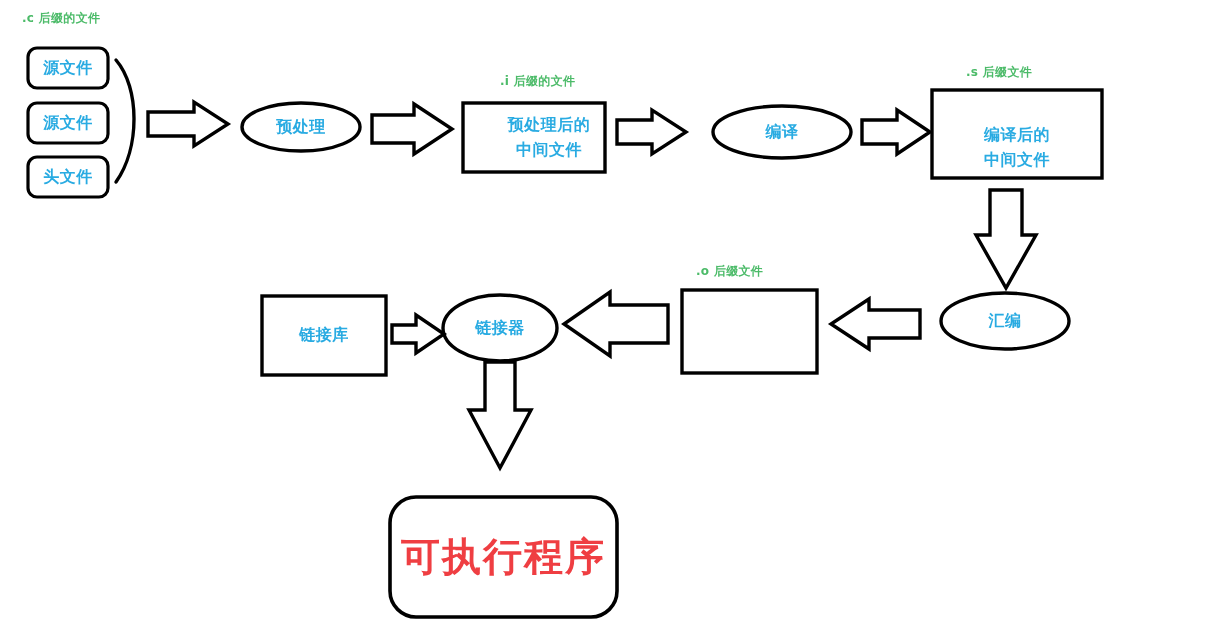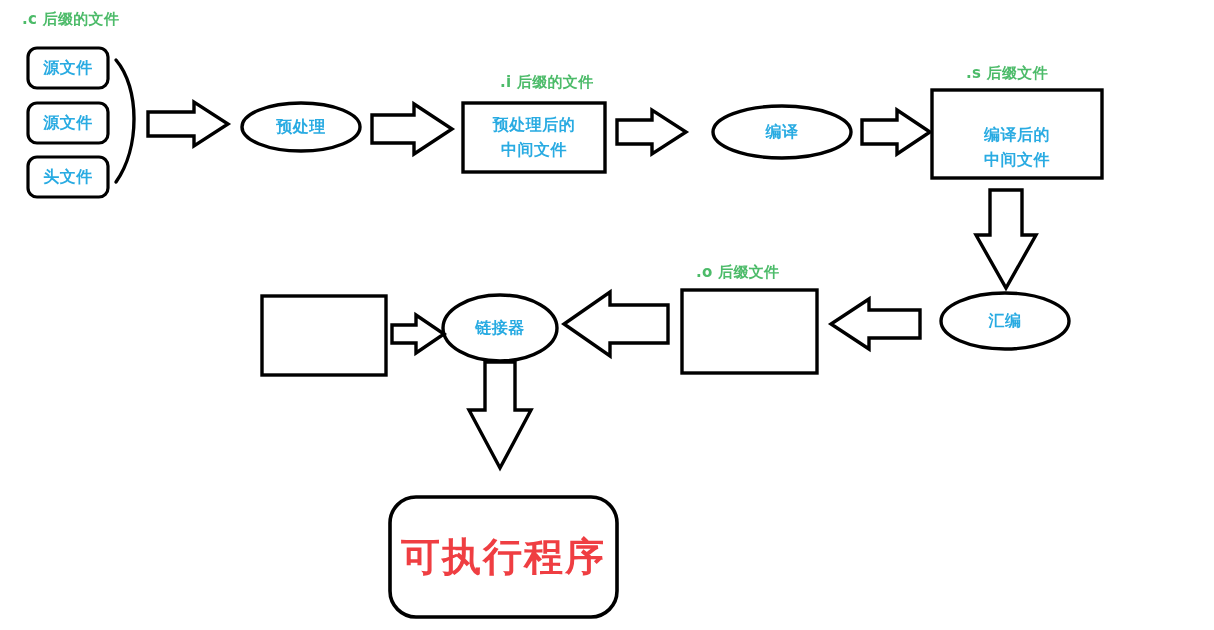--- a/index.html
+++ b/index.html
@@ -35,21 +35,21 @@
     font-size: 16px;
     line-height: 1.55;
     letter-spacing: 0.5px;
     pointer-events: none;
     white-space: pre-line;
   }
   .annot-label {
     position: absolute;
     color: #4cbb69;
     font-weight: bold;
-    font-size: 15px;
+    font-size: 12px;
     letter-spacing: 0.3px;
     white-space: nowrap;
   }
   .exec-label {
     position: absolute;
     display: flex;
     align-items: center;
     justify-content: center;
     color: #ef3e42;
     font-weight: bold;
@@ -115,31 +115,32 @@
   <div class="annot-label" style="left:472px; top:73px;margin-left:28px;">.i 后缀的文件</div>
   <div class="annot-label" style="left:966px; top:64px;">.s 后缀文件</div>
   <div class="annot-label" style="left:696px; top:263px;">.o 后缀文件</div>
 
   <div class="node-label" style="left:28px; top:48px; width:80px; height:40px;">源文件</div>
   <div class="node-label" style="left:28px; top:103px; width:80px; height:40px;">源文件</div>
   <div class="node-label" style="left:28px; top:157px; width:80px; height:40px;">头文件</div>
 
   <div class="node-label" style="left:242px; top:103px; width:118px; height:48px;">预处理</div>
 
-  <div class="node-label" style="left:463px; top:103px; width:142px; height:69px;">预处理后的
+  <div class="node-label" style="left:478px; top:103px; width:142px; height:69px;">预处理后的
 中间文件</div>
 
   <div class="node-label" style="left:713px; top:106px; width:138px; height:52px;">编译</div>
 
   <div class="node-label" style="left:932px; top:104px; width:170px; height:88px;">编译后的
 中间文件</div>
 
   <div class="node-label" style="left:941px; top:293px; width:128px; height:56px;">汇编</div>
 
 
+  <div class="node-label" style="left:262px; top:296px; width:124px; height:79px;">链接库</div>
 
   <div class="node-label" style="left:443px; top:295px; width:114px; height:66px;">链接器</div>
 
   <div class="exec-label" style="left:390px; top:497px; width:227px; height:120px;">可执行程序</div>
 
   <div class="hit" style="left:28px; top:48px; width:80px; height:40px;"></div>
   <div class="hit" style="left:28px; top:103px; width:80px; height:40px;"></div>
   <div class="hit" style="left:28px; top:157px; width:80px; height:40px;"></div>
   <div class="hit" style="left:242px; top:103px; width:118px; height:48px;"></div>
   <div class="hit" style="left:463px; top:103px; width:142px; height:69px;"></div>

